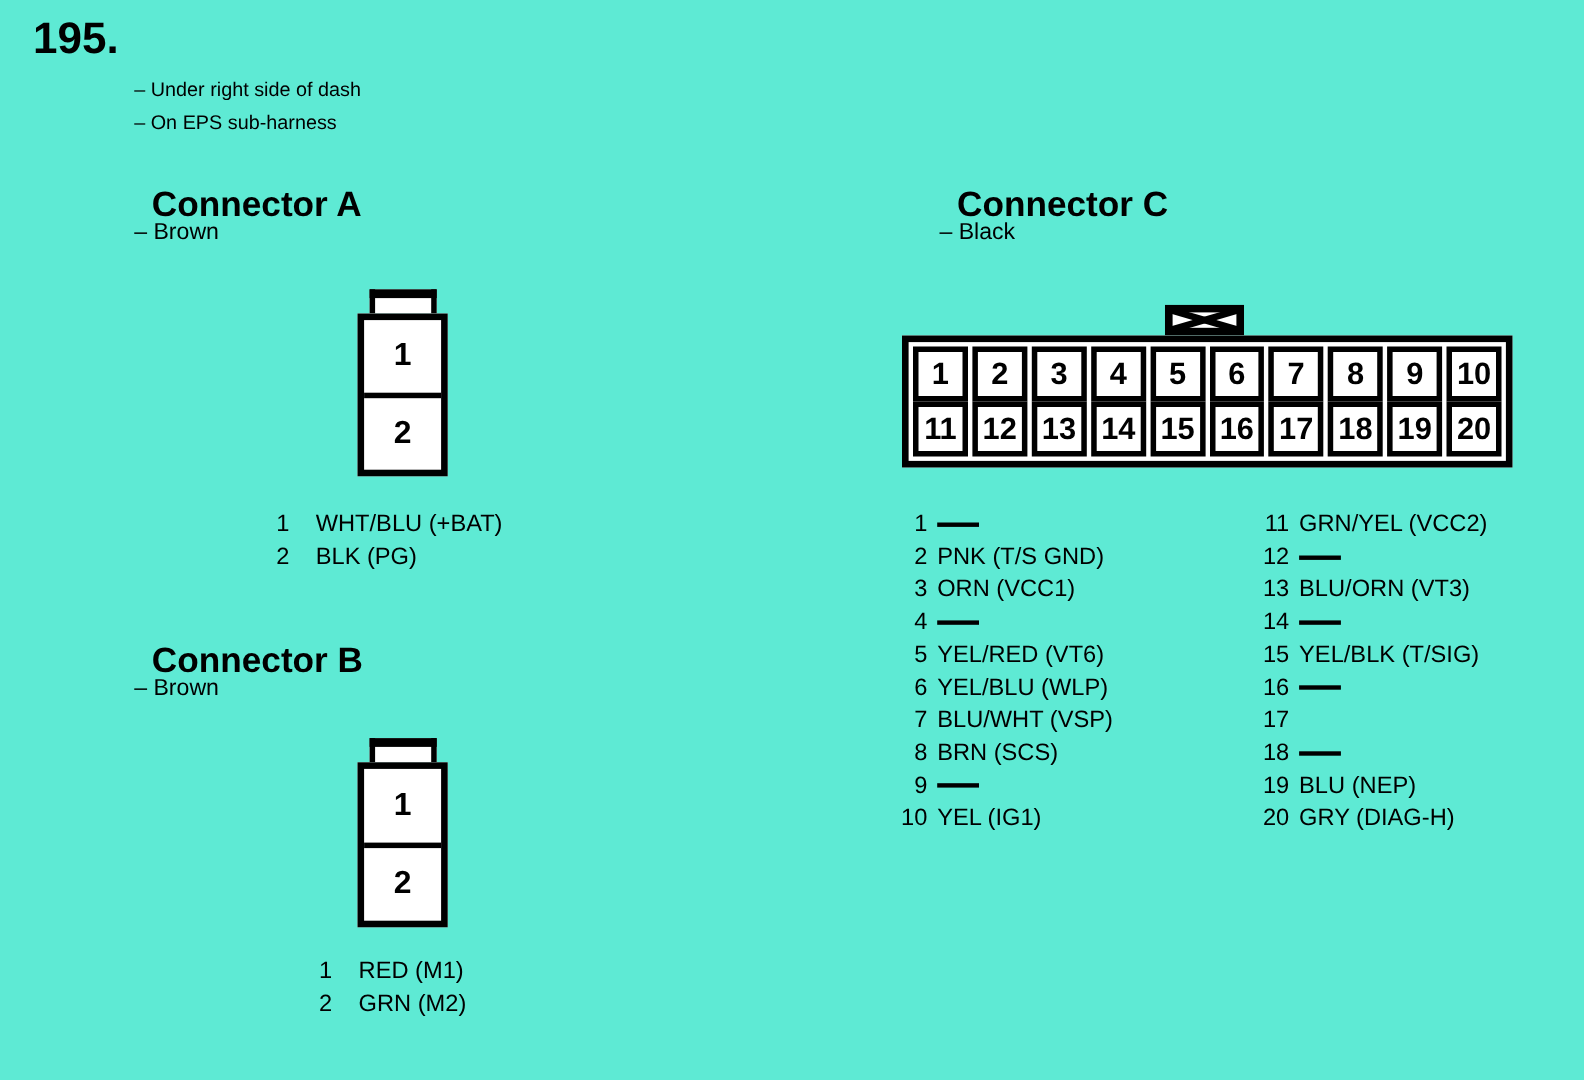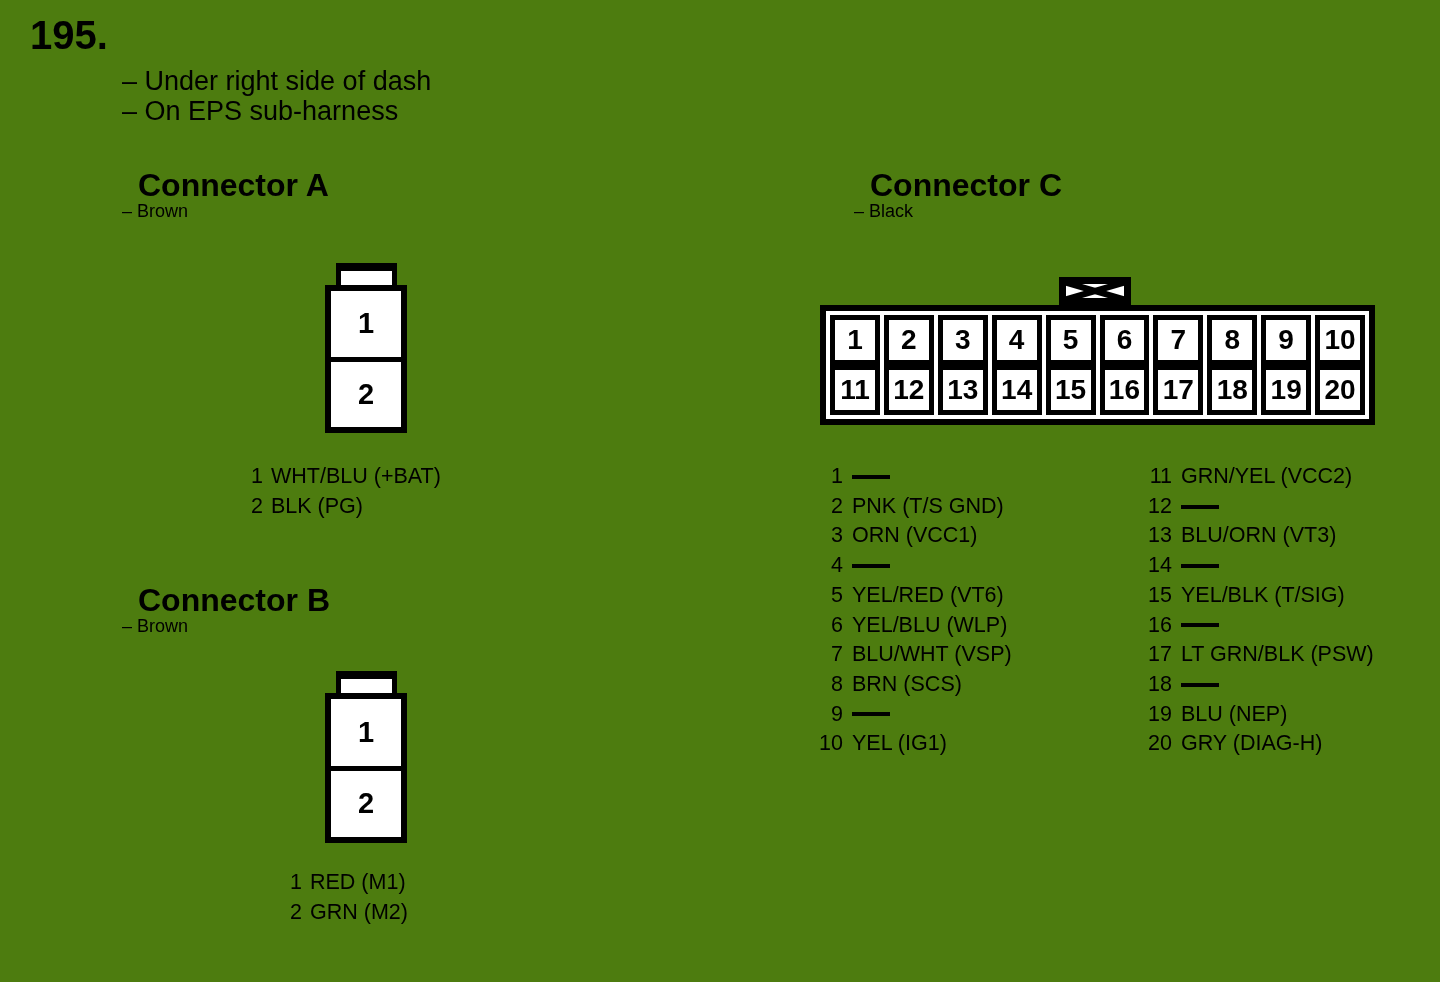--- a/index.html
+++ b/index.html
@@ -1,24 +1,24 @@
 <!DOCTYPE html>
 <html><head>
 <meta charset="utf-8">
 <style>
   html,body{margin:0;padding:0;background:#ffffff;}
   .page{
-    position:relative;width:1440px;height:982px;background:#4d7c0f;
+    position:relative;width:1440px;height:982px;background:#5eead4;
     font-family:"Liberation Sans",sans-serif;color:#000;overflow:hidden;
   }
   .pagenum{position:absolute;left:30px;top:13px;font-size:40px;font-weight:bold;line-height:44px;}
   .pagetitle{position:absolute;left:123px;top:13px;font-size:40px;font-weight:bold;line-height:44px;margin:0;}
-  .notes{position:absolute;left:122px;top:66px;font-size:27px;line-height:30px;}
+  .notes{position:absolute;left:122px;top:66px;font-size:18px;line-height:30px;}
   .h2{position:absolute;font-size:32px;font-weight:bold;line-height:36px;margin:16px;}
-  .colornote{position:absolute;font-size:18px;line-height:26px;}
+  .colornote{position:absolute;font-size:21px;line-height:26px;}
 
   
   .tab2{position:absolute;width:61px;height:22px;box-sizing:border-box;
         border:5px solid #000;border-top-width:8px;border-bottom:none;background:#fff;}
   .conn2{position:absolute;width:82px;box-sizing:border-box;border:6px solid #000;
          background:#fff;display:flex;flex-direction:column;}
   .conn2 .half{flex:1;display:flex;align-items:center;justify-content:center;
                font-weight:bold;font-size:29px;}
   .conn2 .half + .half{border-top:5px solid #000;}
 
@@ -30,21 +30,21 @@
   .cgrid .cell{border:5px solid #000;display:flex;align-items:center;justify-content:center;
                font-weight:bold;font-size:28px;box-sizing:border-box;}
   .tab-c{position:absolute;left:1059px;top:277px;}
 
   
   .pinlist{position:absolute;font-size:21.5px;}
   .pinrow{display:flex;}
   .pinrow .n{text-align:right;flex:none;}
   .pl-ab{line-height:30px;}
   .pl-ab .n{width:33px;}
-  .pl-ab .lbl{margin-left:8px;}
+  .pl-ab .lbl{margin-left:24px;}
   .pl-b .n{width:32px;}
   .pl-c{line-height:29.7px;}
   .pl-c-left .n{width:38px;}
   .pl-c-right .n{width:42px;}
   .pl-c .lbl{margin-left:9px;}
   .dash{display:inline-block;width:38px;height:4px;background:#000;
         align-self:center;margin-left:9px;flex:none;}
 </style>
 </head>
 <body>
@@ -192,21 +192,20 @@
     <div class="pinrow">
       <span class="n">15</span>
       <span class="lbl">YEL/BLK (T/SIG)</span>
     </div>
     <div class="pinrow">
       <span class="n">16</span>
       <span class="dash"></span>
     </div>
     <div class="pinrow">
       <span class="n">17</span>
-      <span class="lbl">LT GRN/BLK (PSW)</span>
     </div>
     <div class="pinrow">
       <span class="n">18</span>
       <span class="dash"></span>
     </div>
     <div class="pinrow">
       <span class="n">19</span>
       <span class="lbl">BLU (NEP)</span>
     </div>
     <div class="pinrow">

